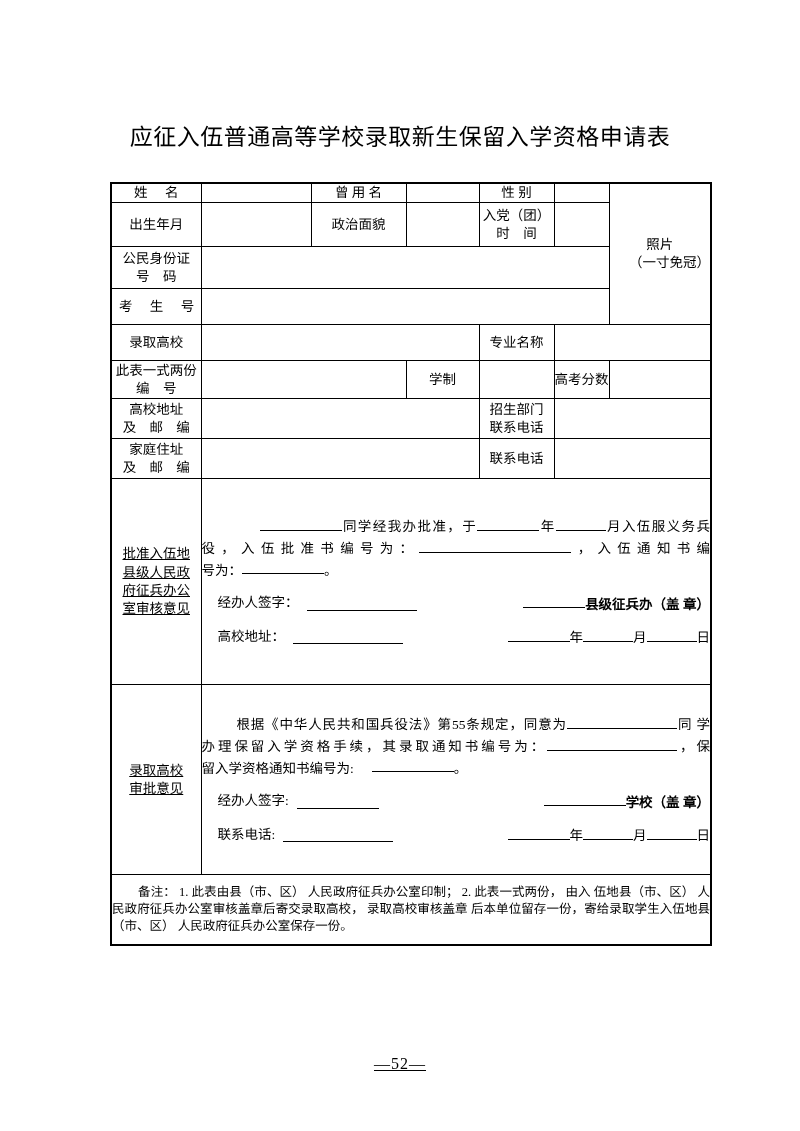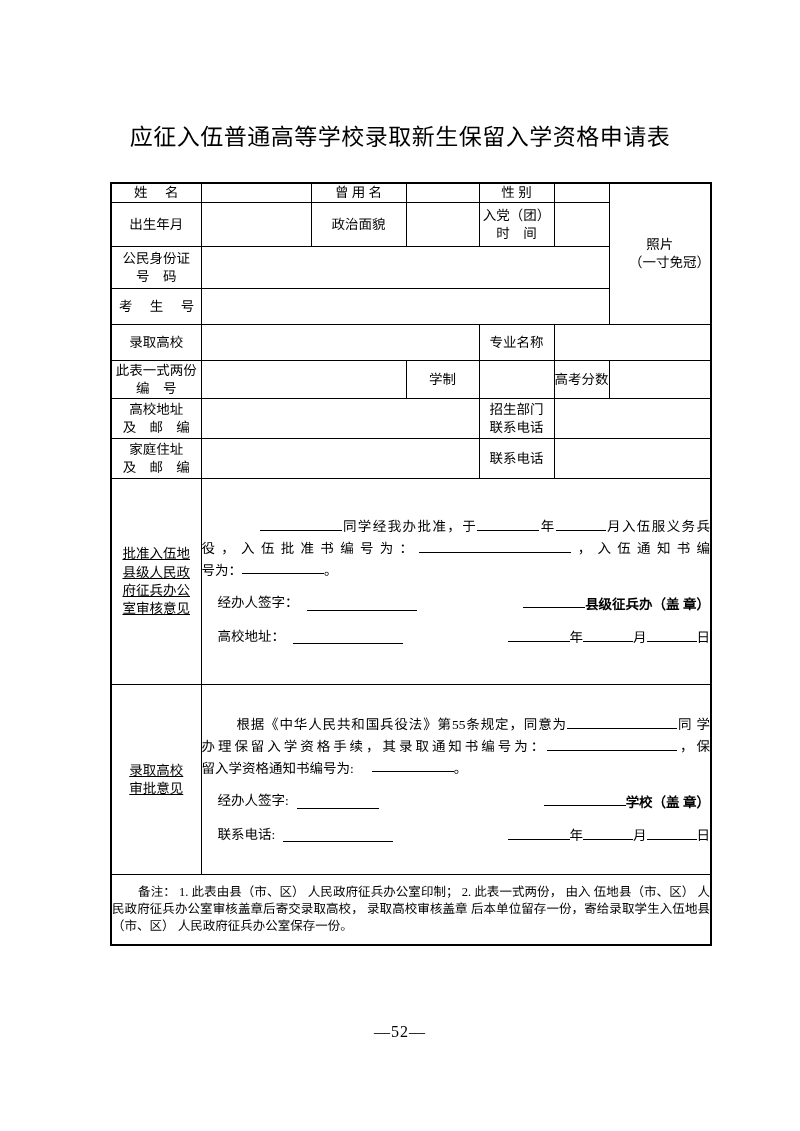--- a/index.html
+++ b/index.html
@@ -147,26 +147,27 @@
   .note-cell p {
     margin: 0;
     text-align: justify;
     text-justify: inter-ideograph;
   }
   .note-indent { display: inline-block; width: 26px; }
 
   
   .page-num {
     position: absolute;
-    top: 1023px;
+    top: 1055px;
     left: 0;
     width: 800px;
     text-align: center;
     font-size: 16px;
     letter-spacing: 1px;
+    text-decoration: underline;
   }
 </style>
 </head>
 <body>
 
 <div class="page">
 
   <div class="doc-title">应征入伍普通高等学校录取新生保留入学资格申请表</div>
 
   <table class="form-table">

